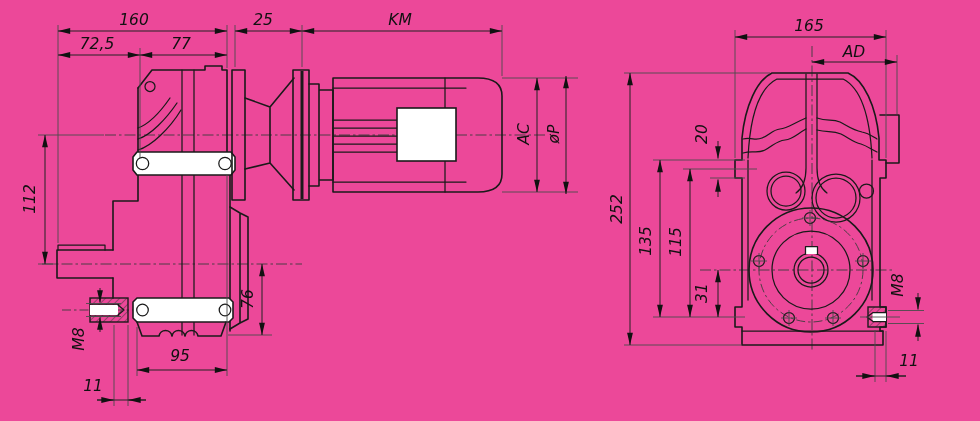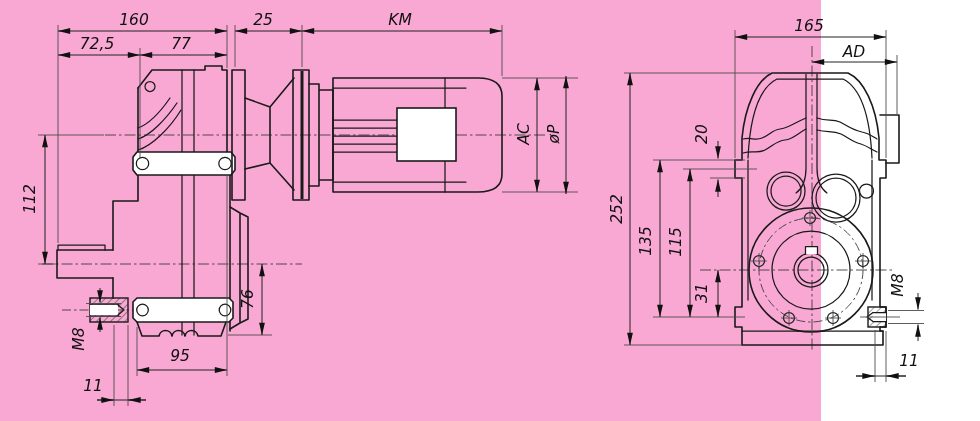--- a/index.html
+++ b/index.html
@@ -1,17 +1,17 @@
 <!DOCTYPE html>
 <html><head>
 <meta charset="utf-8">
 <style>
   html,body{margin:0;padding:0;background:#ffffff;}
   body{width:980px;height:421px;overflow:hidden;font-family:"DejaVu Sans",sans-serif;}
-  #stage{width:821px;height:421px;position:relative;background:#f9a8d4;}
+  #stage{width:980px;height:421px;position:relative;background:#ec4899;}
   svg{display:block;}
   .contour{stroke:#1a1a1a;stroke-width:1.6;fill:none;stroke-linejoin:round;stroke-linecap:round;}
   .contour2{stroke:#1a1a1a;stroke-width:1.25;fill:none;stroke-linejoin:round;stroke-linecap:round;}
   .thick{stroke:#1a1a1a;stroke-width:3;fill:none;}
   .thin{stroke:#4c4c4c;stroke-width:0.9;fill:none;}
   .dim{stroke:#222;stroke-width:1;fill:none;}
   .center{stroke:#3c3c3c;stroke-width:0.9;fill:none;stroke-dasharray:11 3 2.5 3;}
   .dash-c{stroke:#3c3c3c;stroke-width:0.9;fill:none;stroke-dasharray:9 3 2.5 3;}
   .whitefill{fill:#ffffff;}
   text.dimtxt{font-size:15.5px;font-style:italic;fill:#111;text-anchor:middle;}

